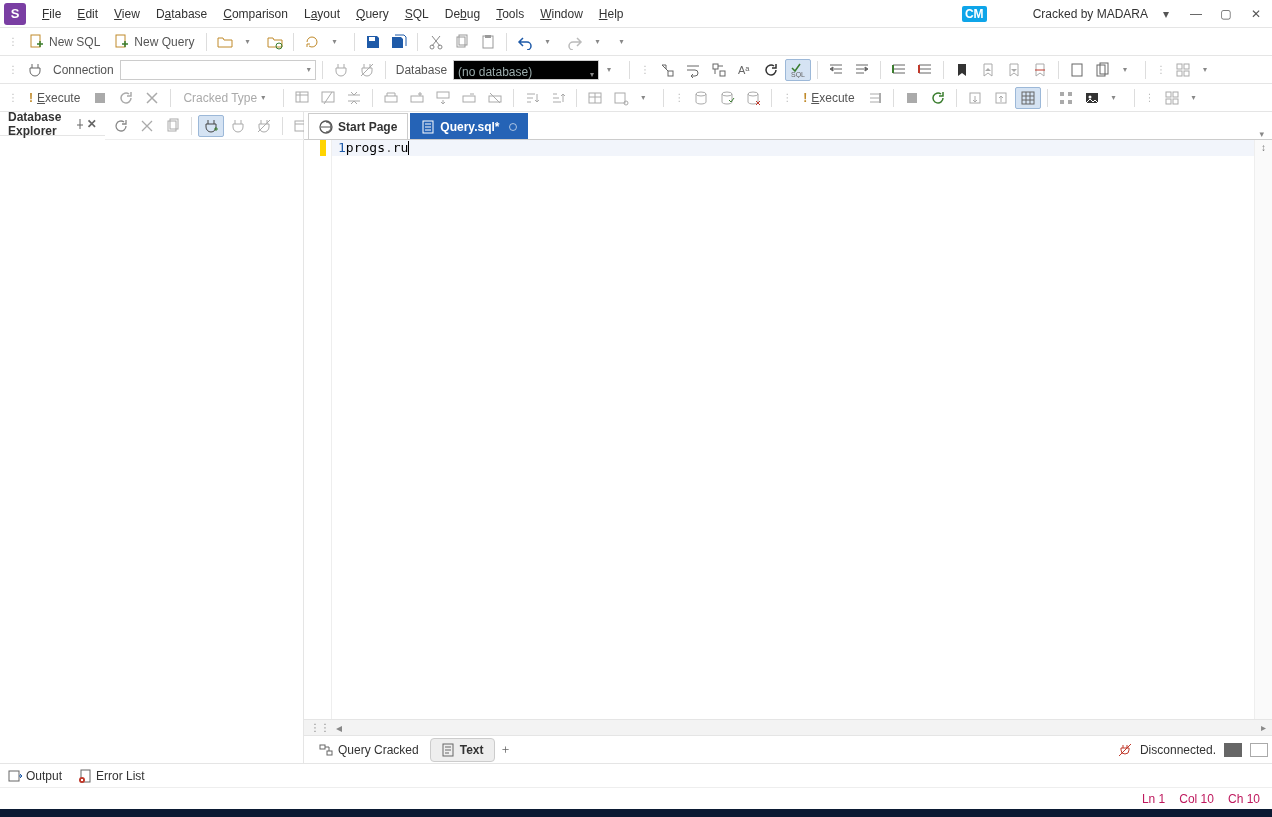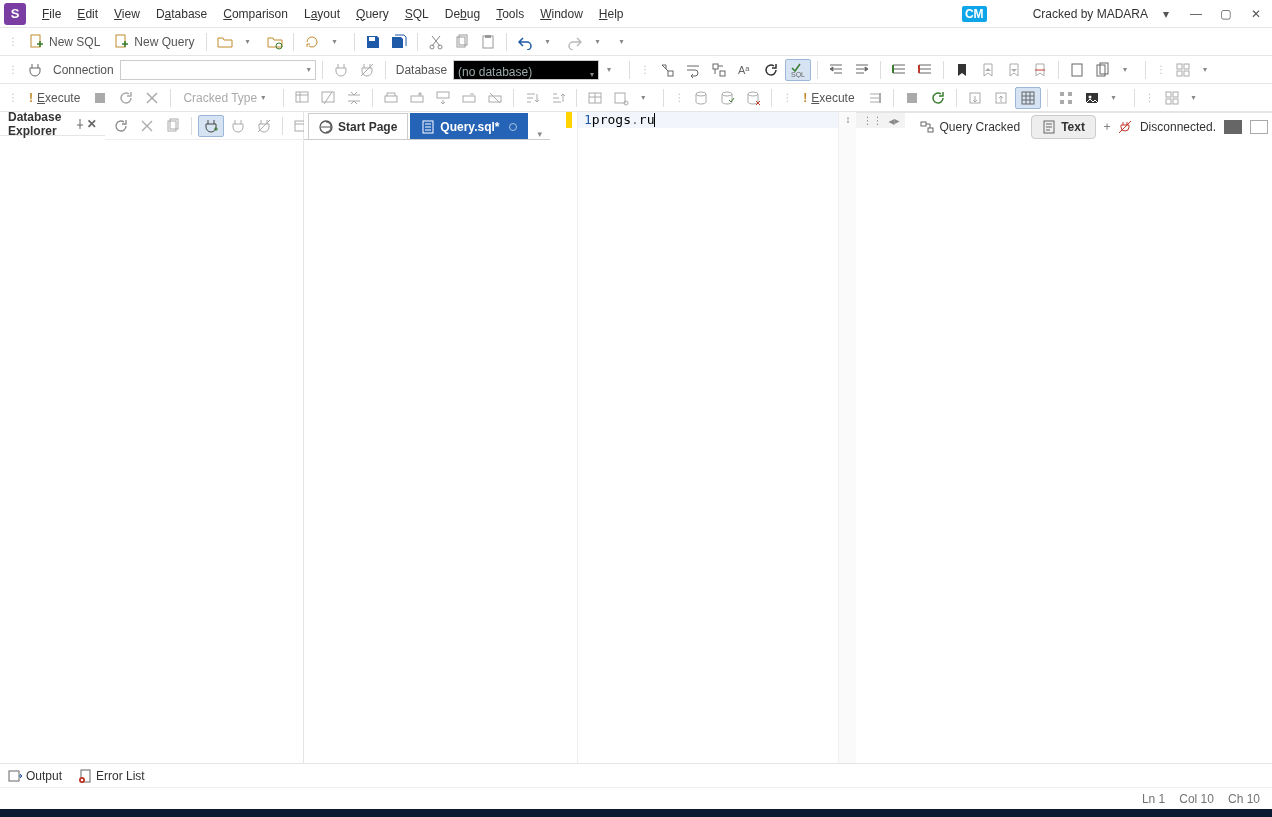--- a/index.html
+++ b/index.html
@@ -24,21 +24,21 @@
 .conn-combo .dd { margin-left: auto; font-size: 8px; color: #888; }
 .db-combo { width: 146px; height: 20px; border: 1px solid #ccc; background: #000000; display: flex; align-items: flex-end; padding: 0 4px; color: #9aa; }
 .db-combo .dd { margin-left: auto; font-size: 8px; color: #888; }
 .main-area { flex: 1; display: flex; min-height: 0; }
 .db-explorer { width: 304px; border-right: 1px solid #e5e5e5; display: flex; flex-direction: row; background: #fff; }
 .panel-title { height: 24px; display: flex; align-items: center; padding: 0 8px; font-weight: 600; color: #333; background: #fff; border-bottom: 1px solid #e5e5e5; }
 .panel-title .spacer { flex: 1; }
 .panel-title .ticon { width: 18px; height: 18px; display: flex; align-items: center; justify-content: center; cursor: pointer; color: #666; }
 .explorer-toolbar { height: 28px; display: flex; align-items: center; padding: 0 4px; gap: 2px; border-bottom: 1px solid #eee; }
 .explorer-body { flex: 1; background: #fff; }
-.editor-area { flex: 1; display: flex; flex-direction: row; min-width: 0; }
+.editor-area { flex: 1; display: flex; flex-direction: column; min-width: 0; }
 .tab-row { height: 28px; display: flex; align-items: flex-end; background: #fff; border-bottom: 1px solid #ccc; padding-left: 4px; position: relative; }
 .tab { height: 26px; display: flex; align-items: center; gap: 5px; padding: 0 10px; border: 1px solid #ccc; border-bottom: none; background: #fff; margin-right: 2px; cursor: pointer; font-weight: 600; color: #333; border-radius: 0; }
 .tab.active { background: #2563b6; color: #fff; border-color: #2563b6; }
 .tab .close-dot { width: 8px; height: 8px; border-radius: 50%; border: 1px solid rgba(255,255,255,.6); margin-left: 4px; }
 .tab-row .menu-dd { margin-left: auto; padding: 0 8px; color: #888; cursor: pointer; font-size: 9px; }
 .code-area { flex: 1; display: flex; background: #fff; position: relative; }
 .line-marker { width: 28px; background: #fff; border-right: 1px solid #eee; position: relative; }
 .yellow-band { position: absolute; left: 16px; top: 0; width: 6px; height: 16px; background: #ffd400; }
 .code-text { flex: 1; background: #f2f5fb; padding: 0 6px; font-family: "Consolas", monospace; font-size: 13px; color: #000; line-height: 16px; position: relative; }
 .code-line { height: 16px; display: flex; align-items: center; }
@@ -54,21 +54,21 @@
 .bottom-tabs { height: 28px; display: flex; align-items: center; border-top: 1px solid #e5e5e5; padding: 0 4px; background: #fff; }
 .btab { height: 24px; display: flex; align-items: center; gap: 5px; padding: 0 10px; cursor: pointer; color: #333; border: 1px solid transparent; }
 .btab.active { background: #eee; border: 1px solid #ccc; border-radius: 4px; font-weight: 600; }
 .btab-plus { width: 22px; height: 22px; display: flex; align-items: center; justify-content: center; cursor: pointer; color: #666; }
 .bottom-tabs .status-right { margin-left: auto; display: flex; align-items: center; gap: 8px; }
 .disc-icn { width: 14px; height: 14px; }
 .rect-toggle { width: 18px; height: 14px; border: 1px solid #aaa; display: inline-block; cursor: pointer; }
 .rect-toggle.filled { background: #666; border-color: #666; }
 .bottom-bar { height: 24px; display: flex; align-items: center; padding: 0 8px; background: #fff; border-top: 1px solid #e5e5e5; gap: 16px; }
 .bb-item { display: flex; align-items: center; gap: 4px; color: #333; cursor: pointer; }
-.status-bar { height: 22px; display: flex; align-items: center; justify-content: flex-end; padding: 0 12px; gap: 14px; color: #737373; background: #fff; border-top: 1px solid #eee; }
+.status-bar { height: 22px; display: flex; align-items: center; justify-content: flex-end; padding: 0 12px; gap: 14px; color: #be185d; background: #fff; border-top: 1px solid #eee; }
 .taskbar { height: 8px; background: #0b1a33; }
 svg { display: block; }
 .ico { width: 16px; height: 16px; }
 </style>
 </head>
 <body>
 
 <div class="menubar">
   <div class="app-icon">S</div>
   <div class="menu-item"><span><u>F</u>ile</span></div>

